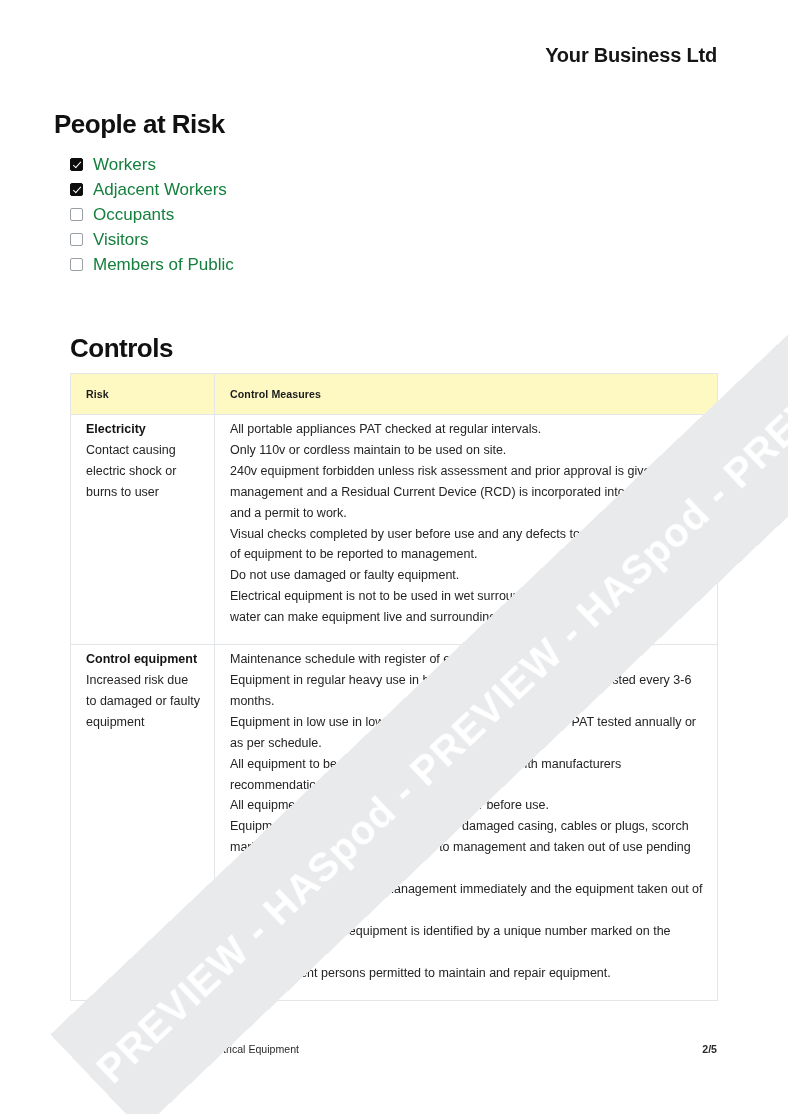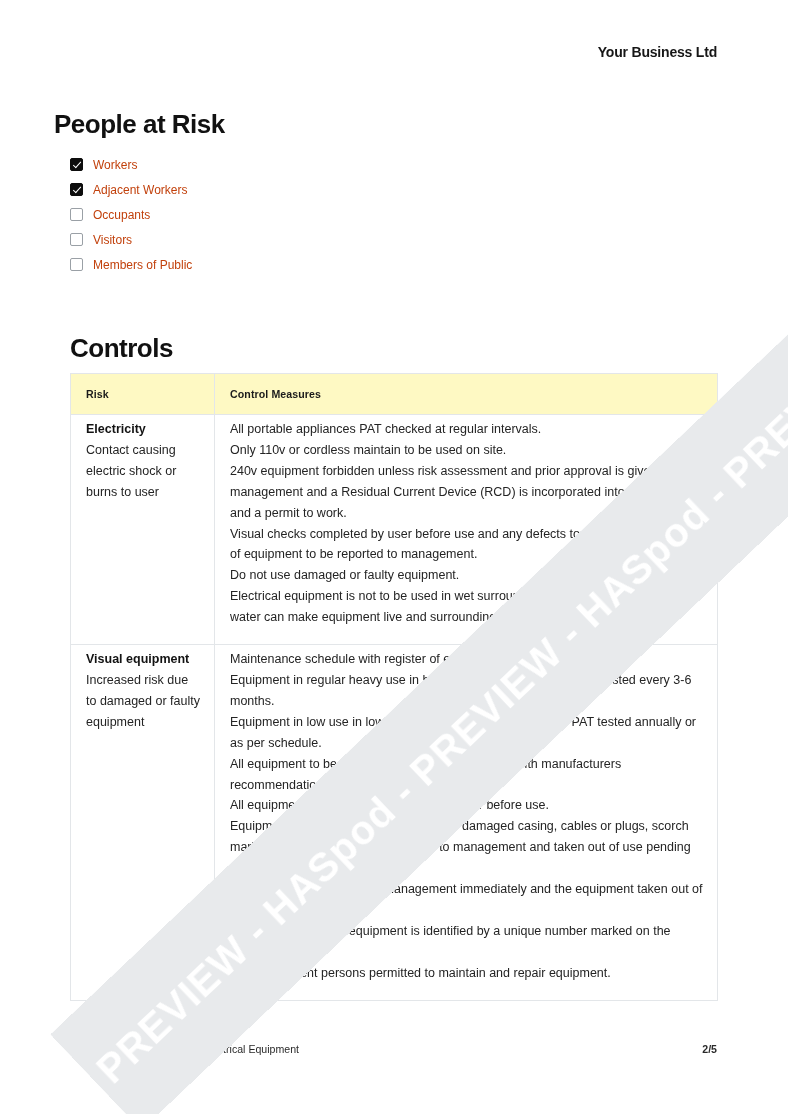--- a/index.html
+++ b/index.html
@@ -24,21 +24,21 @@
 
   
   .doc-header {
     position: absolute;
     top: 44px;
     left: 70px;
     right: 71px;
     text-align: right;
   }
   .company-name {
-    font-size: 14px;
+    font-size: 20px;
     font-weight: bold;
     letter-spacing: -0.2px;
     color: #161616;
   }
 
   
   .section-heading {
     font-size: 26px;
     font-weight: bold;
     letter-spacing: -0.5px;
@@ -89,22 +89,22 @@
     position: absolute;
     left: 3.6px;
     top: 1.2px;
     width: 3.4px;
     height: 7px;
     border: solid #ffffff;
     border-width: 0 1.7px 1.7px 0;
     transform: rotate(42deg);
   }
   .people-label {
-    font-size: 12px;
-    color: #c2410c;
+    font-size: 17px;
+    color: #15803d;
     line-height: 1;
   }
 
   
   .controls-table {
     position: absolute;
     top: 373px;
     left: 70px;
     width: 647px;
     border-collapse: collapse;
@@ -264,21 +264,21 @@
           <span class="measure-line">All portable appliances PAT checked at regular intervals.</span>
           <span class="measure-line">Only 110v or cordless maintain to be used on site.</span>
           <span class="measure-line">240v equipment forbidden unless risk assessment and prior approval is given by site management and a Residual Current Device (RCD) is incorporated into the supply and a permit to work.</span>
           <span class="measure-line">Visual checks completed by user before use and any defects to the casing or wiring of equipment to be reported to management.</span>
           <span class="measure-line">Do not use damaged or faulty equipment.</span>
           <span class="measure-line">Electrical equipment is not to be used in wet surroundings (unless suitably rated) as water can make equipment live and surroundings live.</span>
         </td>
       </tr>
       <tr>
         <td>
-          <span class="risk-title">Visual equipment</span>
+          <span class="risk-title">Control equipment</span>
           <span class="risk-desc">Increased risk due to damaged or faulty equipment</span>
         </td>
         <td>
           <span class="measure-line">Maintenance schedule with register of equipment to be maintained.</span>
           <span class="measure-line">Equipment in regular heavy use in high risk environment to be PAT tested every 3-6 months.</span>
           <span class="measure-line">Equipment in low use in low risk environment e.g. office to be PAT tested annually or as per schedule.</span>
           <span class="measure-line">All equipment to be serviced and maintained in line with manufacturers recommendations.</span>
           <span class="measure-line">All equipment to be visually inspected by user before use.</span>
           <span class="measure-line">Equipment showing signs of damage e.g. damaged casing, cables or plugs, scorch marks or other defects to be reported to management and taken out of use pending repair or replacement.</span>
           <span class="measure-line">Any faults to be reported to management immediately and the equipment taken out of use.</span>

